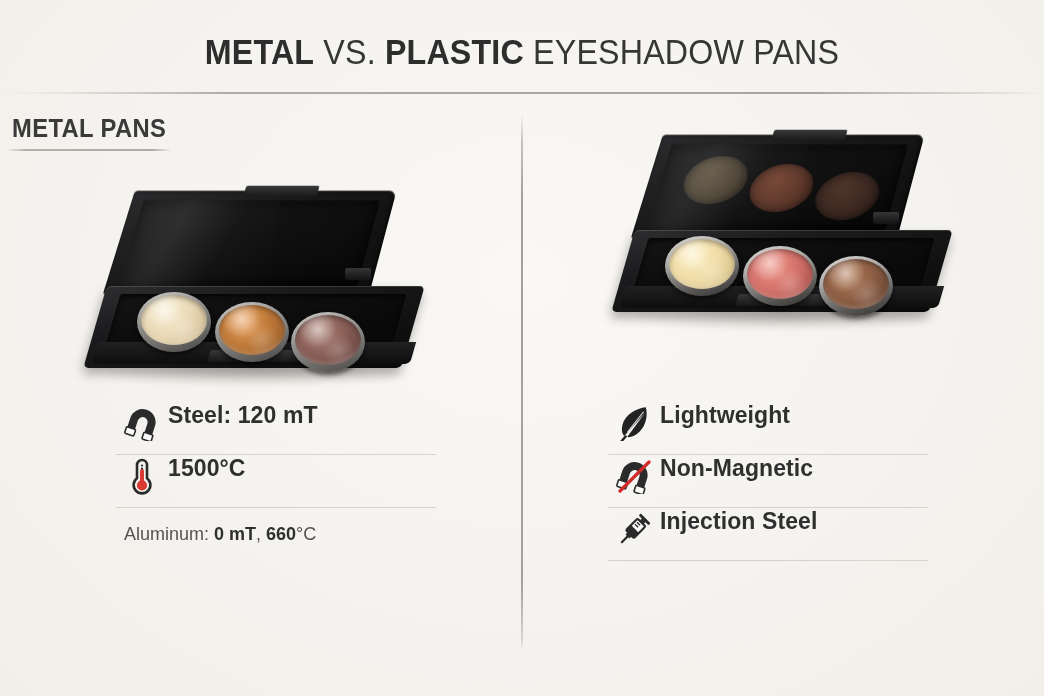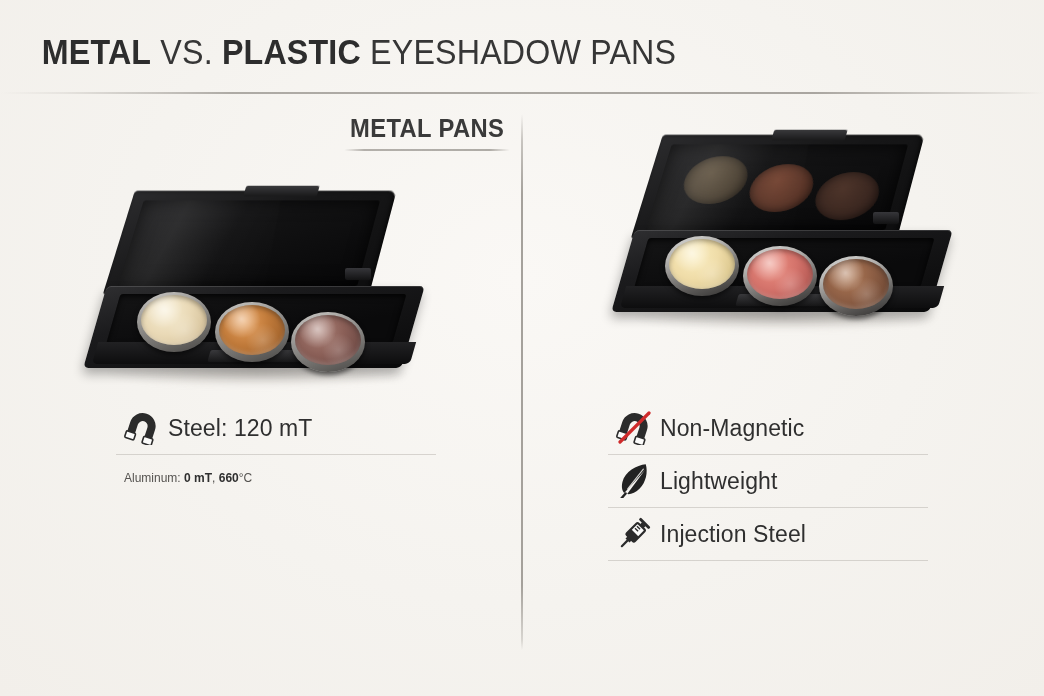--- a/index.html
+++ b/index.html
@@ -20,21 +20,21 @@
     width: 1044px;
     height: 696px;
     background:
       radial-gradient(ellipse at 50% 40%, #faf8f5 0%, #f5f3ef 55%, #f2efea 100%);
   }
 
   
   .title-wrap {
     position: absolute;
     top: 32px; left: 0; right: 0;
-    text-align: left;
+    text-align: center;
   }
   .title {
     font-size: 35px;
     letter-spacing: 0.2px;
     color: #363636;
     font-weight: 400;
     white-space: nowrap;
     font-stretch: condensed;
     transform: scaleX(0.92);
   }
@@ -77,21 +77,21 @@
   .col {
     position: absolute;
     top: 114px;
     width: 500px;
     height: 560px;
   }
   .col-left  { left: 8px; }
   .col-right { left: 536px; }
 
   .col-head {
-    text-align: right;
+    text-align: left;
     position: relative;
     height: 56px;
   }
   .col-head-text {
     display: inline-block;
     font-size: 25px;
     font-weight: 700;
     color: #3a3a3a;
     letter-spacing: 0.4px;
     padding-bottom: 8px;
@@ -275,42 +275,42 @@
   .stats {
     position: absolute;
     top: 288px;
     width: 320px;
   }
   .stats.left  { left: 108px; }
   .stats.right { left: 72px; }
 
   .stat-row {
     display: flex;
-    align-items: center;
     height: 52px;
     border-bottom: 1px solid rgba(176,171,164,0.45);
+    font-weight: bold;
   }
   .stat-icon {
     width: 52px;
     min-width: 52px;
     height: 44px;
     display: flex;
     align-items: center;
     justify-content: center;
   }
   .stat-label {
     font-size: 23px;
     color: #2f2f2f;
     letter-spacing: 0.1px;
     white-space: nowrap;
   }
   .footnote {
     margin-top: 16px;
     padding-left: 8px;
-    font-size: 12px;
+    font-size: 18px;
     color: #555350;
     white-space: nowrap;
   }
   .footnote b { font-weight: 700; color: #2f2f2f; }
 </style>
 </head>
 <body>
 
 <div class="page">
 
@@ -377,20 +377,32 @@
             <g transform="rotate(18 20 17)">
               <path d="M7 26 V15 a13 13 0 0 1 26 0 V26 h-8 V15 a5 5 0 0 0 -10 0 V26 Z" fill="#2b2b2b"></path>
               <rect x="6.2" y="24.2" width="9.6" height="7" rx="1.2" fill="#fbfbfa" stroke="#2b2b2b" stroke-width="1.6"></rect>
               <rect x="24.4" y="24.2" width="9.6" height="7" rx="1.2" fill="#fbfbfa" stroke="#2b2b2b" stroke-width="1.6"></rect>
             </g>
           </svg>
         </span>
         <span class="stat-label">Steel: 120 mT</span>
       </div>
 
+      <div class="stat-row">
+        <span class="stat-icon">
+          <svg width="26" height="38" viewBox="0 0 26 38" aria-hidden="true">
+            <path d="M13 2 a5 5 0 0 1 5 5 v13.2 a8.4 8.4 0 1 1 -10 0 V7 a5 5 0 0 1 5 -5 Z" fill="none" stroke="#2b2b2b" stroke-width="2.6"></path>
+            <circle cx="13" cy="27.4" r="5.1" fill="#d93a32"></circle>
+            <rect x="11" y="11" width="4" height="14" rx="2" fill="#d93a32"></rect>
+            <circle cx="13" cy="7.5" r="1.1" fill="#2b2b2b"></circle>
+            <circle cx="13" cy="10.6" r="1.1" fill="#2b2b2b"></circle>
+          </svg>
+        </span>
+        <span class="stat-label">1500°C</span>
+      </div>
 
 
       <div class="footnote">
         <span>Aluminum: </span><b>0 mT</b><span>, </span><b>660</b><span>°C</span>
       </div>
     </div>
   </div>
 
   <div class="col col-right">
 
@@ -432,46 +444,46 @@
         <div class="pan plastic" style="left:198px; top:130px;">
           <div class="rim"></div>
           <div class="pow" style="background:radial-gradient(circle at 38% 32%, #b07a56 0%, #8e5f45 45%, #5f3d2c 100%);">
               <div class="spark"></div>
             </div>
         </div>
       </div>
     </div>
 
     <div class="stats right">
+
+      <div class="stat-row">
+        <span class="stat-icon">
+          <svg width="40" height="34" viewBox="0 0 40 34" aria-hidden="true">
+            <g transform="rotate(-12 20 17)">
+              <path d="M35 3 C26 2 13 6 8.5 15.5 C6 20.8 6.6 24.6 8 26.6 L33 8.5 L10.6 28.3 C13.4 29.6 19 29 24 25.6 C31.6 20.4 35.6 11.2 35 3 Z" fill="#222222"></path>
+              <path d="M9.2 27.4 L2.5 32.6" stroke="#222222" stroke-width="2.4" stroke-linecap="round"></path>
+              <path d="M31.6 7.4 L12.2 23.4" stroke="#f3f1ee" stroke-width="1.1" stroke-linecap="round" opacity="0.85"></path>
+            </g>
+          </svg>
+        </span>
+        <span class="stat-label">Lightweight</span>
+      </div>
 
       <div class="stat-row">
         <span class="stat-icon">
           <svg width="40" height="34" viewBox="0 0 40 34" aria-hidden="true">
             <g transform="rotate(18 20 17)">
               <path d="M7 26 V15 a13 13 0 0 1 26 0 V26 h-8 V15 a5 5 0 0 0 -10 0 V26 Z" fill="#2b2b2b"></path>
               <rect x="6.2" y="24.2" width="9.6" height="7" rx="1.2" fill="#fbfbfa" stroke="#2b2b2b" stroke-width="1.6"></rect>
               <rect x="24.4" y="24.2" width="9.6" height="7" rx="1.2" fill="#fbfbfa" stroke="#2b2b2b" stroke-width="1.6"></rect>
             </g>
             <line x1="35" y1="2" x2="6" y2="31" stroke="#cf2a2a" stroke-width="3.2" stroke-linecap="round"></line>
           </svg>
         </span>
         <span class="stat-label">Non-Magnetic</span>
-      </div>
-
-      <div class="stat-row">
-        <span class="stat-icon">
-          <svg width="40" height="34" viewBox="0 0 40 34" aria-hidden="true">
-            <g transform="rotate(-12 20 17)">
-              <path d="M35 3 C26 2 13 6 8.5 15.5 C6 20.8 6.6 24.6 8 26.6 L33 8.5 L10.6 28.3 C13.4 29.6 19 29 24 25.6 C31.6 20.4 35.6 11.2 35 3 Z" fill="#222222"></path>
-              <path d="M9.2 27.4 L2.5 32.6" stroke="#222222" stroke-width="2.4" stroke-linecap="round"></path>
-              <path d="M31.6 7.4 L12.2 23.4" stroke="#f3f1ee" stroke-width="1.1" stroke-linecap="round" opacity="0.85"></path>
-            </g>
-          </svg>
-        </span>
-        <span class="stat-label">Lightweight</span>
       </div>
 
       <div class="stat-row">
         <span class="stat-icon">
           <svg width="38" height="38" viewBox="0 0 38 38" aria-hidden="true">
             <g transform="rotate(45 19 19)">
               <rect x="12" y="2.5" width="14" height="3" rx="1.2" fill="#2b2b2b"></rect>
               <rect x="16.4" y="5" width="5.2" height="3.4" fill="#2b2b2b"></rect>
               <rect x="13.4" y="8.4" width="11.2" height="16.4" rx="1.6" fill="#fbfbfa" stroke="#2b2b2b" stroke-width="2.2"></rect>
               <rect x="13.4" y="17.6" width="11.2" height="7.2" fill="#2b2b2b"></rect>

